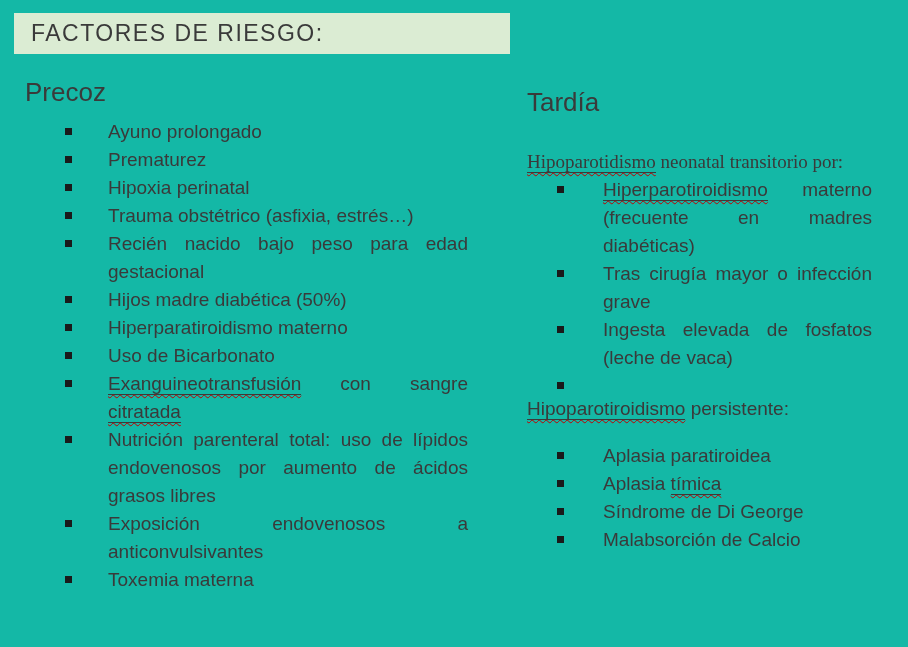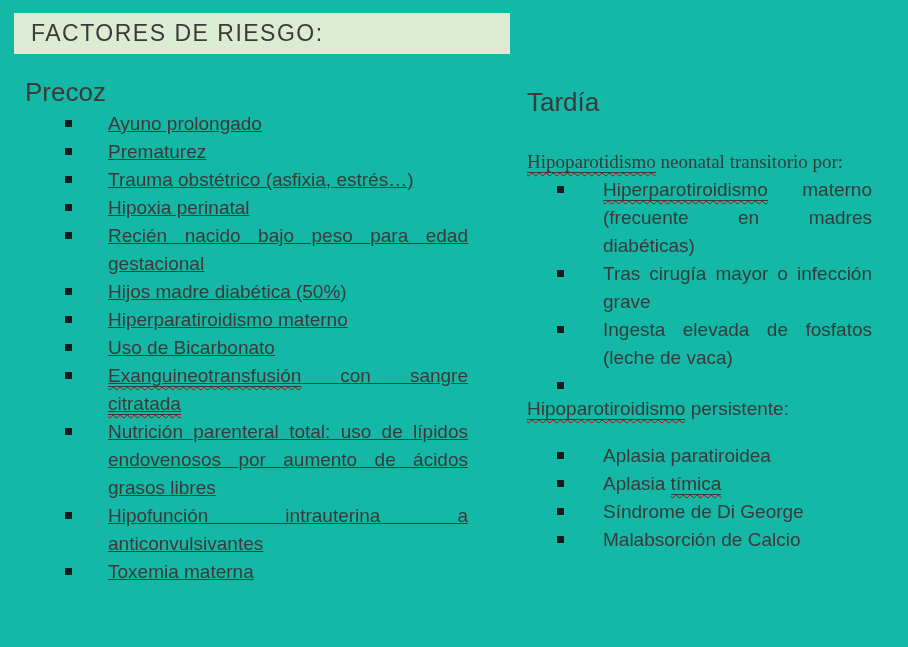--- a/index.html
+++ b/index.html
@@ -39,21 +39,21 @@
     position:absolute;
     font-size:19px;
     line-height:28px;
     color:var(--ink);
   }
   .col-left{ left:14px; top:78px; width:454px; }
   .col-right{ left:527px; top:88px; width:345px; }
   .col-heading{ font-size:26px; line-height:28px; }
   .col-left .col-heading{ padding-left:11px; }
   ul.bullets{ list-style:none; }
-  .col-left ul.bullets{ margin-top:4px;text-decoration:underline; }
+  .col-left ul.bullets{ margin-top:12px; }
   ul.bullets li{
     position:relative;
     text-align:justify;
     hyphens:none;
   }
   .col-left ul.bullets li{ padding-left:94px; }
   .col-right ul.bullets li{ padding-left:76px; }
   .bullet{
     position:absolute;
     top:10px;
@@ -82,29 +82,29 @@
 
   <div class="banner">
     <span class="title">FACTORES DE RIESGO:</span>
   </div>
 
   <div class="col col-left">
     <p class="col-heading">Precoz</p>
     <ul class="bullets">
         <li><span class="bullet"></span><span><span>Ayuno prolongado</span></span></li>
         <li><span class="bullet"></span><span><span>Prematurez</span></span></li>
+        <li><span class="bullet"></span><span><span>Hipoxia perinatal</span></span></li>
         <li><span class="bullet"></span><span><span>Trauma obstétrico (asfixia, estrés…)</span></span></li>
-        <li><span class="bullet"></span><span><span>Hipoxia perinatal</span></span></li>
         <li><span class="bullet"></span><span><span>Recién nacido bajo peso para edad gestacional</span></span></li>
         <li><span class="bullet"></span><span><span>Hijos madre diabética (50%)</span></span></li>
         <li><span class="bullet"></span><span><span>Hiperparatiroidismo materno</span></span></li>
         <li><span class="bullet"></span><span><span>Uso de Bicarbonato</span></span></li>
         <li><span class="bullet"></span><span><span class="useg">Exanguineotransfusión</span><span> con sangre </span><span class="useg">citratada</span></span></li>
         <li><span class="bullet"></span><span><span>Nutrición parenteral total: uso de lípidos endovenosos por aumento de ácidos grasos libres</span></span></li>
-        <li><span class="bullet"></span><span><span>Hipofunción intrauterina a anticonvulsivantes</span></span></li>
+        <li><span class="bullet"></span><span><span>Exposición endovenosos a anticonvulsivantes</span></span></li>
         <li><span class="bullet"></span><span><span>Toxemia materna</span></span></li>
       </ul>
   </div>
 
   <div class="col col-right">
     <p class="col-heading">Tardía</p>
     <p class="lead lead-transient"><span class="useg">Hipoparotidismo</span><span> neonatal transitorio por:</span></p>
     <ul class="bullets list-transient">
         <li><span class="bullet"></span><span><span class="useg">Hiperparotiroidismo</span><span> materno (frecuente en madres diabéticas)</span></span></li>
         <li><span class="bullet"></span><span><span>Tras cirugía mayor o infección grave</span></span></li>

